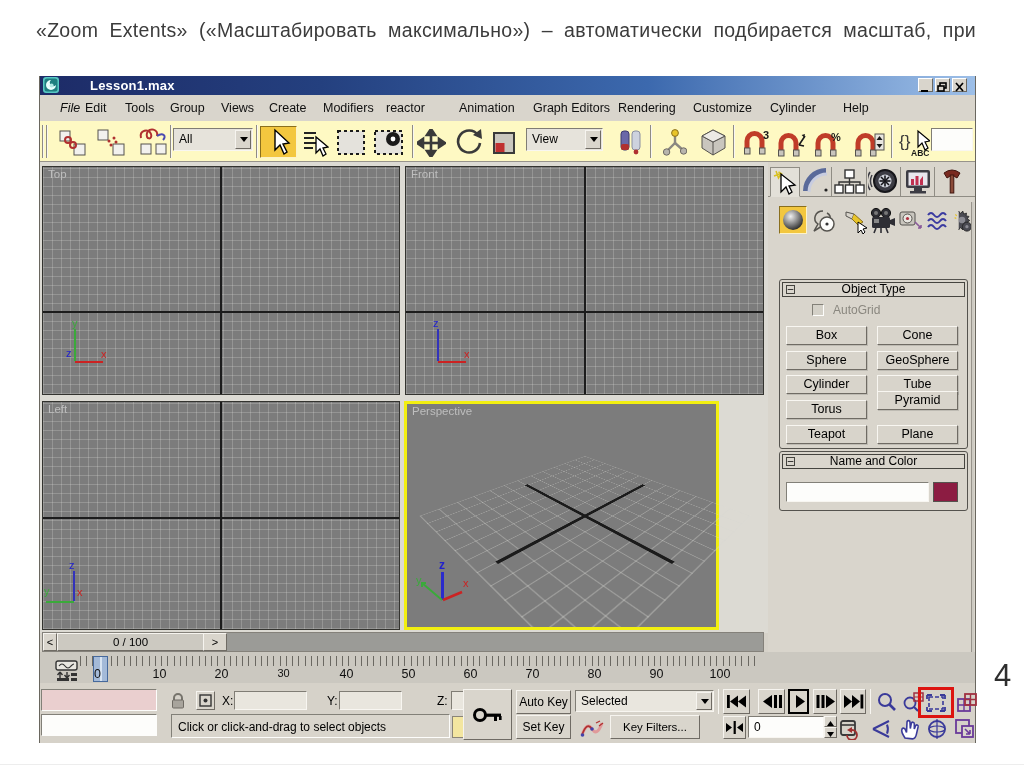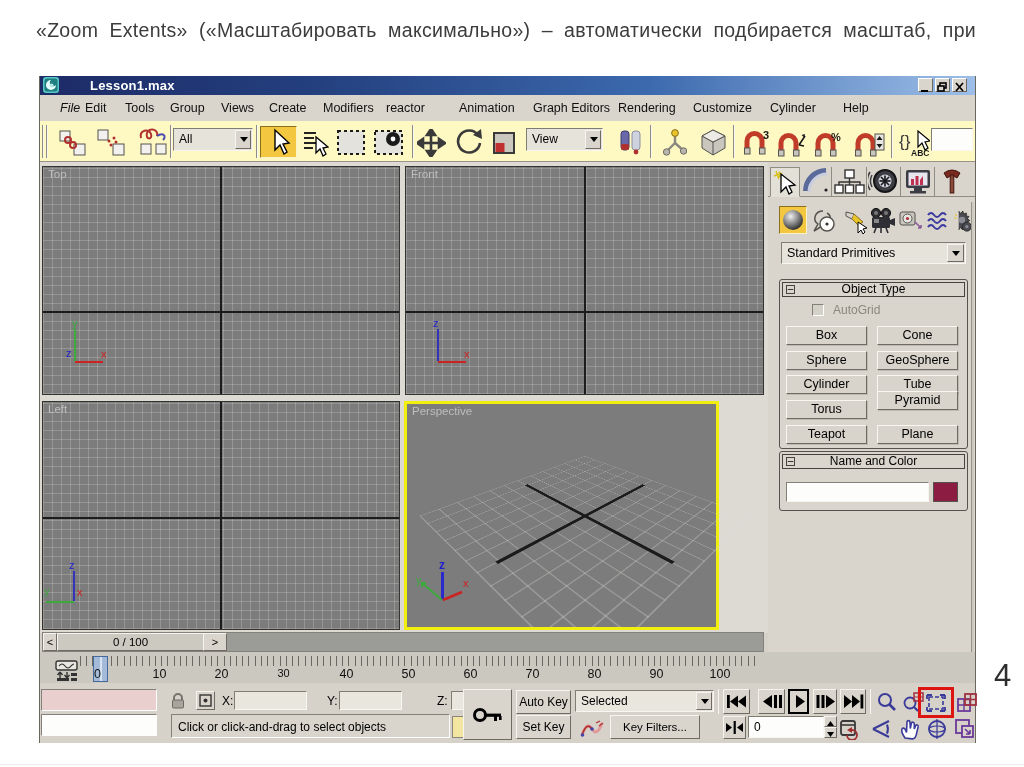--- a/index.html
+++ b/index.html
@@ -374,24 +374,20 @@
           <path d="M2,19 q3,-4 6,0 t6,0 t6,0"></path>
         </g>
       </svg>
     <svg class="icon" style="left:185px; top:45px;" width="18" height="27" viewBox="0 0 22 27">
         <path d="M7,2 l2,3 l3,-3 l1,3.5 l3.5,-1 l-0.5,3.5 l3.5,0.5 l-2,3 l3,2 l-3,2 l2,3 l-3.5,0.5 l0.5,3.5 l-3.5,-1 l-1,3.5 l-3,-3 l-2,3" fill="#4a4a52" stroke="#222"></path>
         <circle cx="11" cy="13" r="4" fill="#8a8a92"></circle>
         <circle cx="17" cy="21" r="5.5" fill="#4a4a52" stroke="#222"></circle>
         <circle cx="17" cy="21" r="2" fill="#8a8a92"></circle>
         <path d="M3,6 l1.5,2 M2,10 l2,1" stroke="#e8c428" stroke-width="1.5"></path>
       </svg>
-    <div class="fld" style="left:13px; top:80px; width:185px; height:22px;">
-        <span class="lbl" style="left:5px; top:3px; font-size:12.5px;">Standard Primitives</span>
-        <div class="ddb" style="width:17px;"></div>
-      </div>
     <div class="roll" style="left:11px; top:117px; width:189px; height:170px;">
       <div class="rollhead"><b>–</b>Object Type</div>
       <div class="abs sunken" style="left:32px; top:24px; width:12px; height:12px; background:#d4d1c8;"></div>
       <span class="lbl" style="left:53px; top:23px; color:#8a877f;">AutoGrid</span>
       <div class="pbtn" style="left:6px; top:46px;">Box</div>
         <div class="pbtn" style="left:97px; top:46px;">Cone</div>
       <div class="pbtn" style="left:6px; top:71px;">Sphere</div>
         <div class="pbtn" style="left:97px; top:71px;">GeoSphere</div>
       <div class="pbtn" style="left:6px; top:95px;">Cylinder</div>
         <div class="pbtn" style="left:97px; top:95px;">Tube</div>

